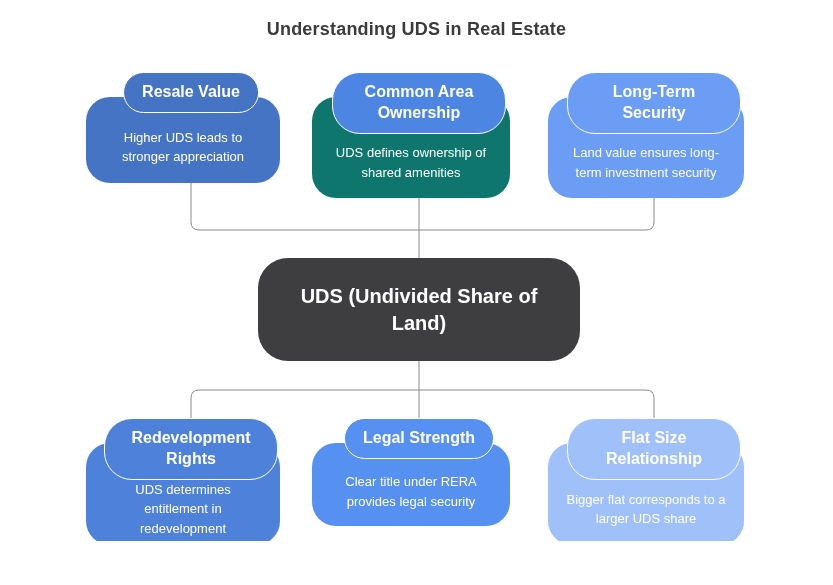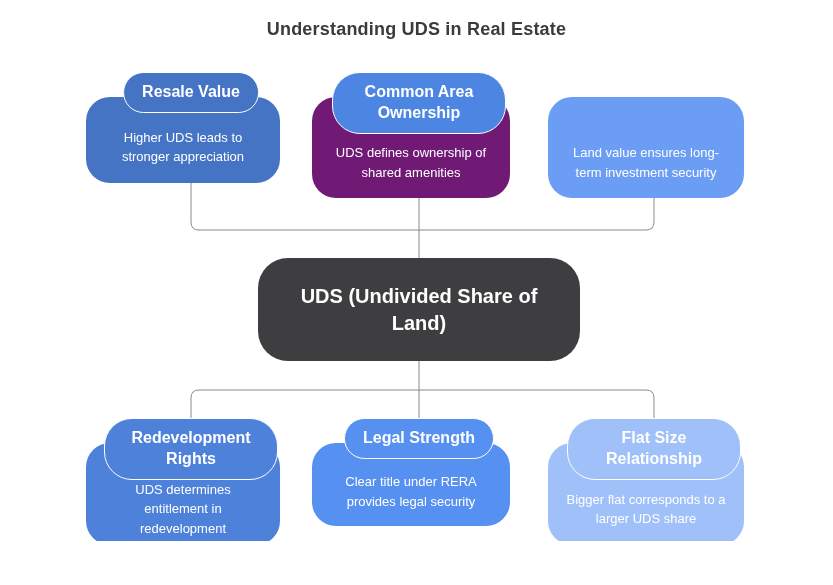--- a/index.html
+++ b/index.html
@@ -65,30 +65,31 @@
   </svg>
 
   <div class="cell row-top c1">
     <div class="node-body h86 pt1" style="background-color: rgb(70, 116, 197);">
       <span>Higher UDS leads to stronger appreciation</span>
     </div>
     <div class="pill" style="background-color: rgb(70, 116, 197);">Resale Value</div>
   </div>
 
   <div class="cell row-top c2">
-    <div class="node-body h101 pt2" style="background-color: #701a75;">
+    <div class="node-body h101 pt2" style="background-color: #0f766e;">
       <span>UDS defines ownership of shared amenities</span>
     </div>
     <div class="pill" style="background-color: rgb(76, 133, 226);">Common Area Ownership</div>
   </div>
 
   <div class="cell row-top c3">
     <div class="node-body h101 pt2" style="background-color: rgb(107, 157, 245);">
       <span>Land value ensures long-term investment security</span>
     </div>
+    <div class="pill" style="background-color: rgb(107, 157, 245);">Long-Term Security</div>
   </div>
 
   <div class="center-node" style="background-color: rgb(62, 62, 64);">UDS (Undivided Share of Land)</div>
 
   <div class="cell row-bottom c1">
     <div class="node-body h102 pt2" style="background-color: rgb(78, 130, 218);">
       <span>UDS determines entitlement in redevelopment</span>
     </div>
     <div class="pill" style="background-color: rgb(78, 130, 218);">Redevelopment Rights</div>
   </div>

